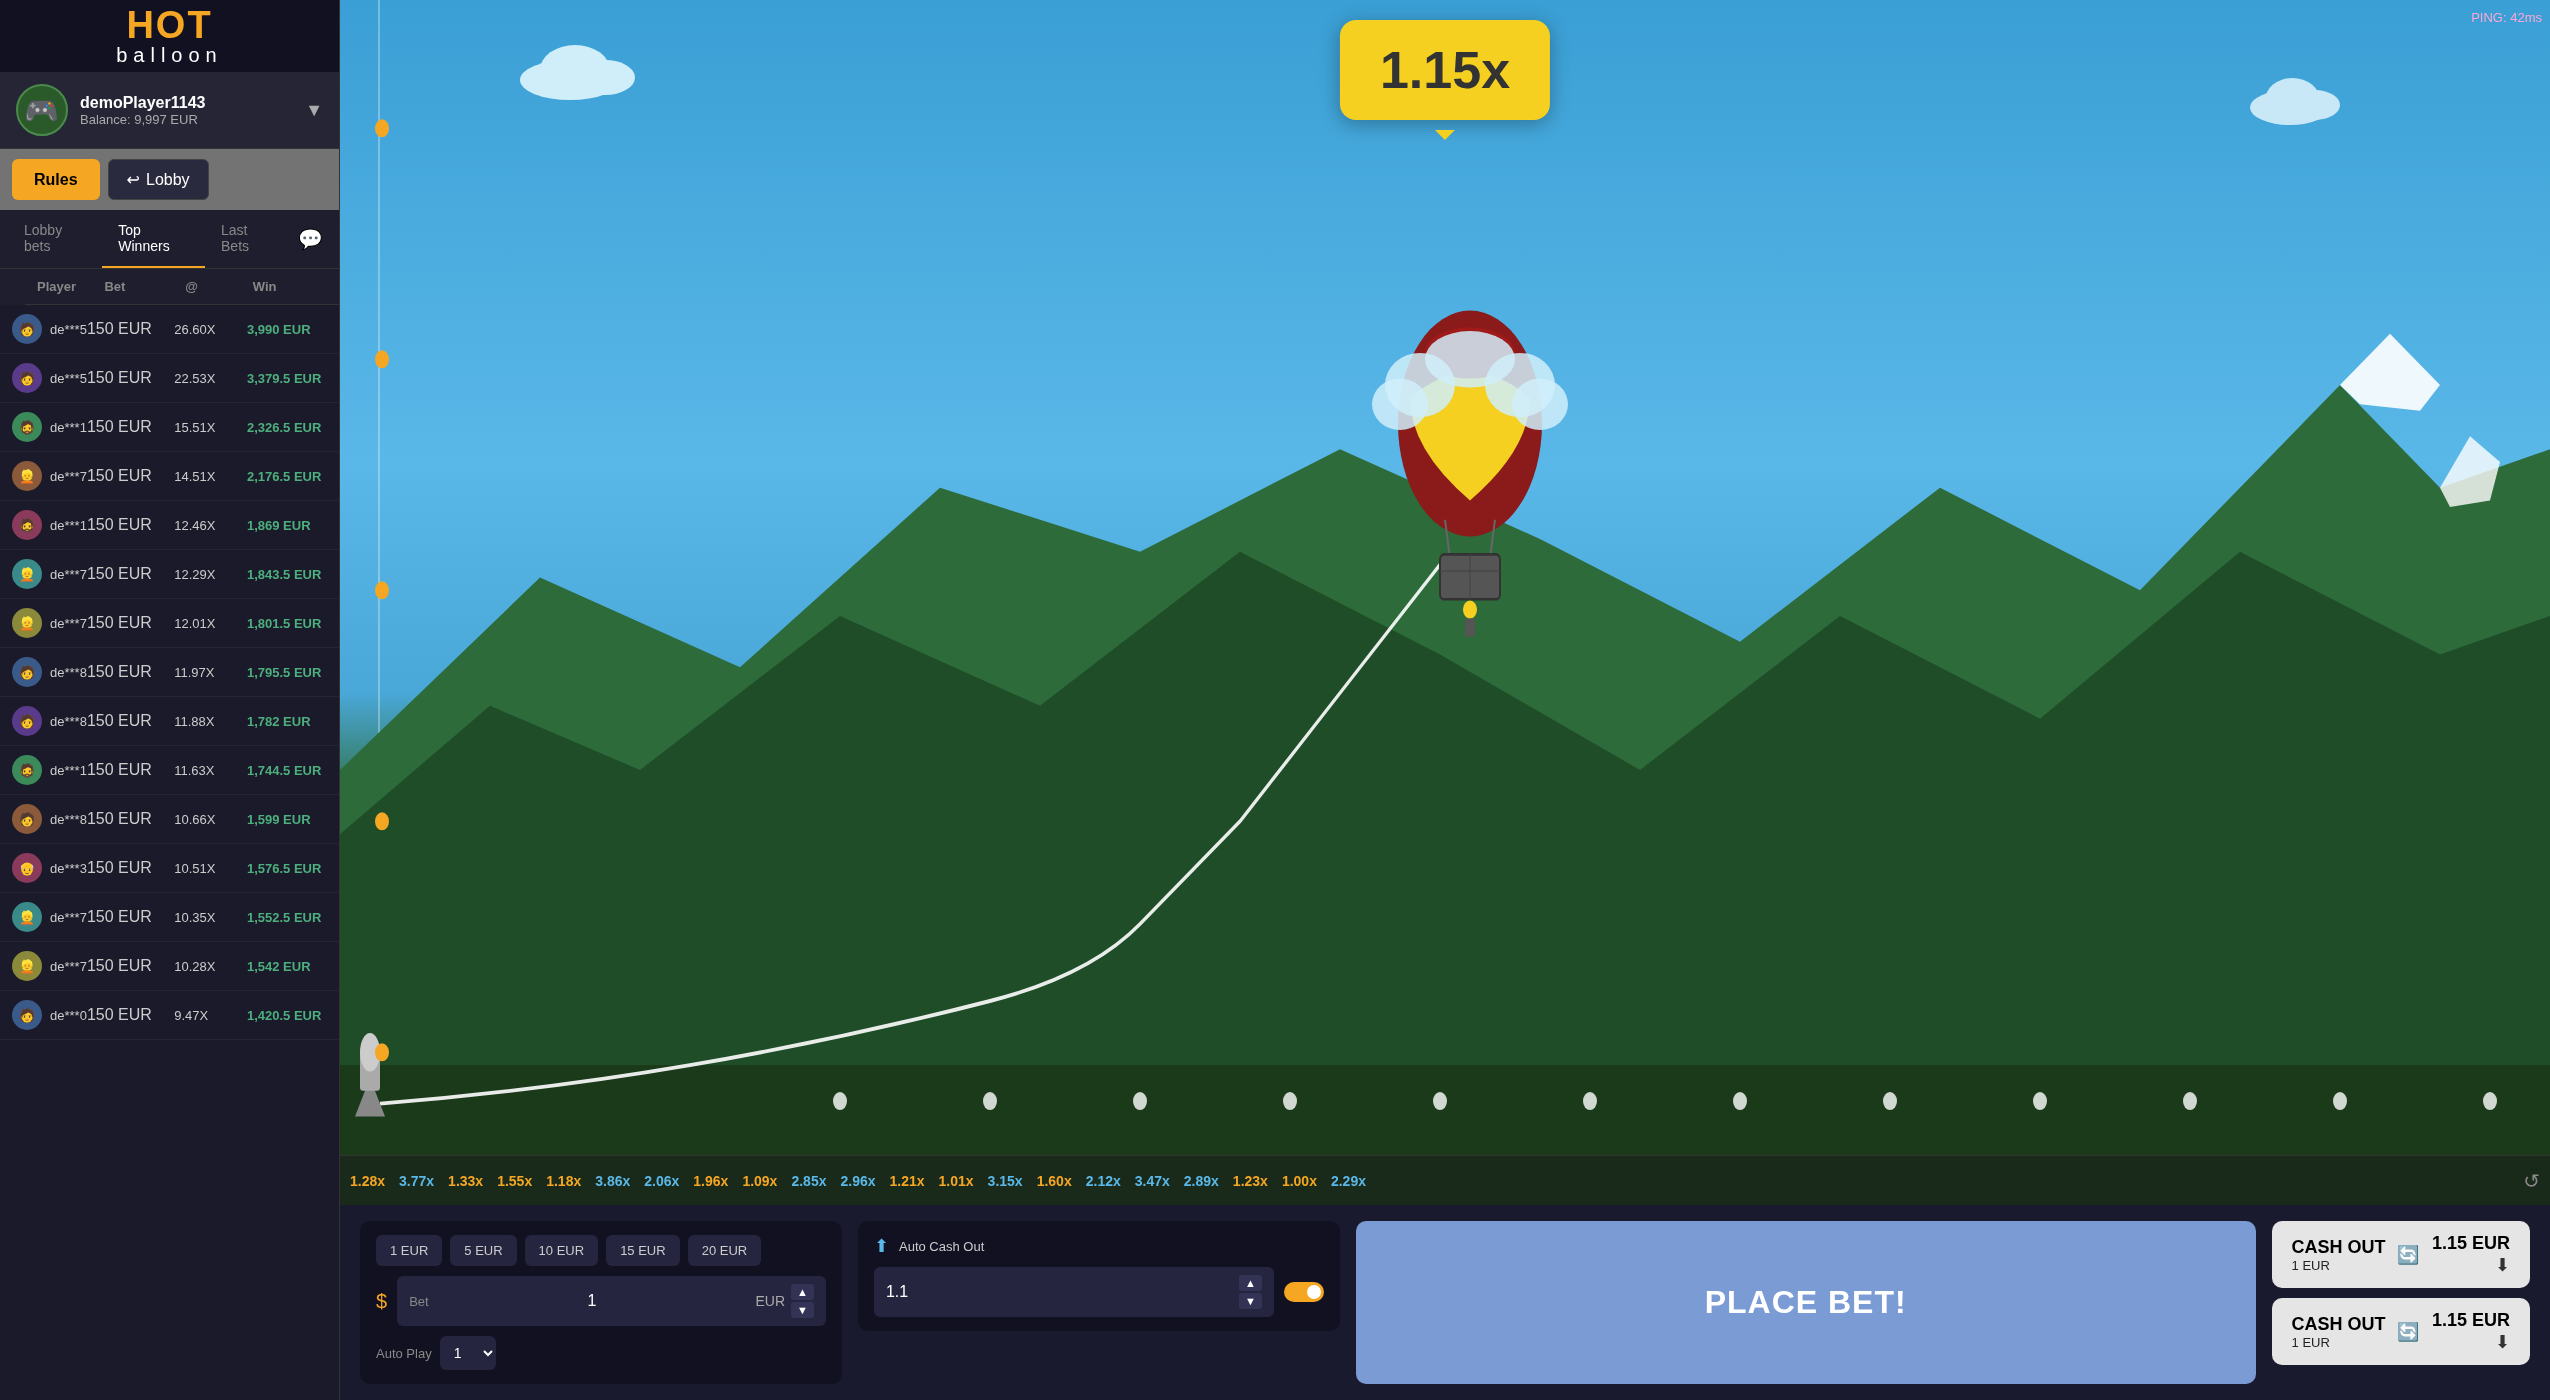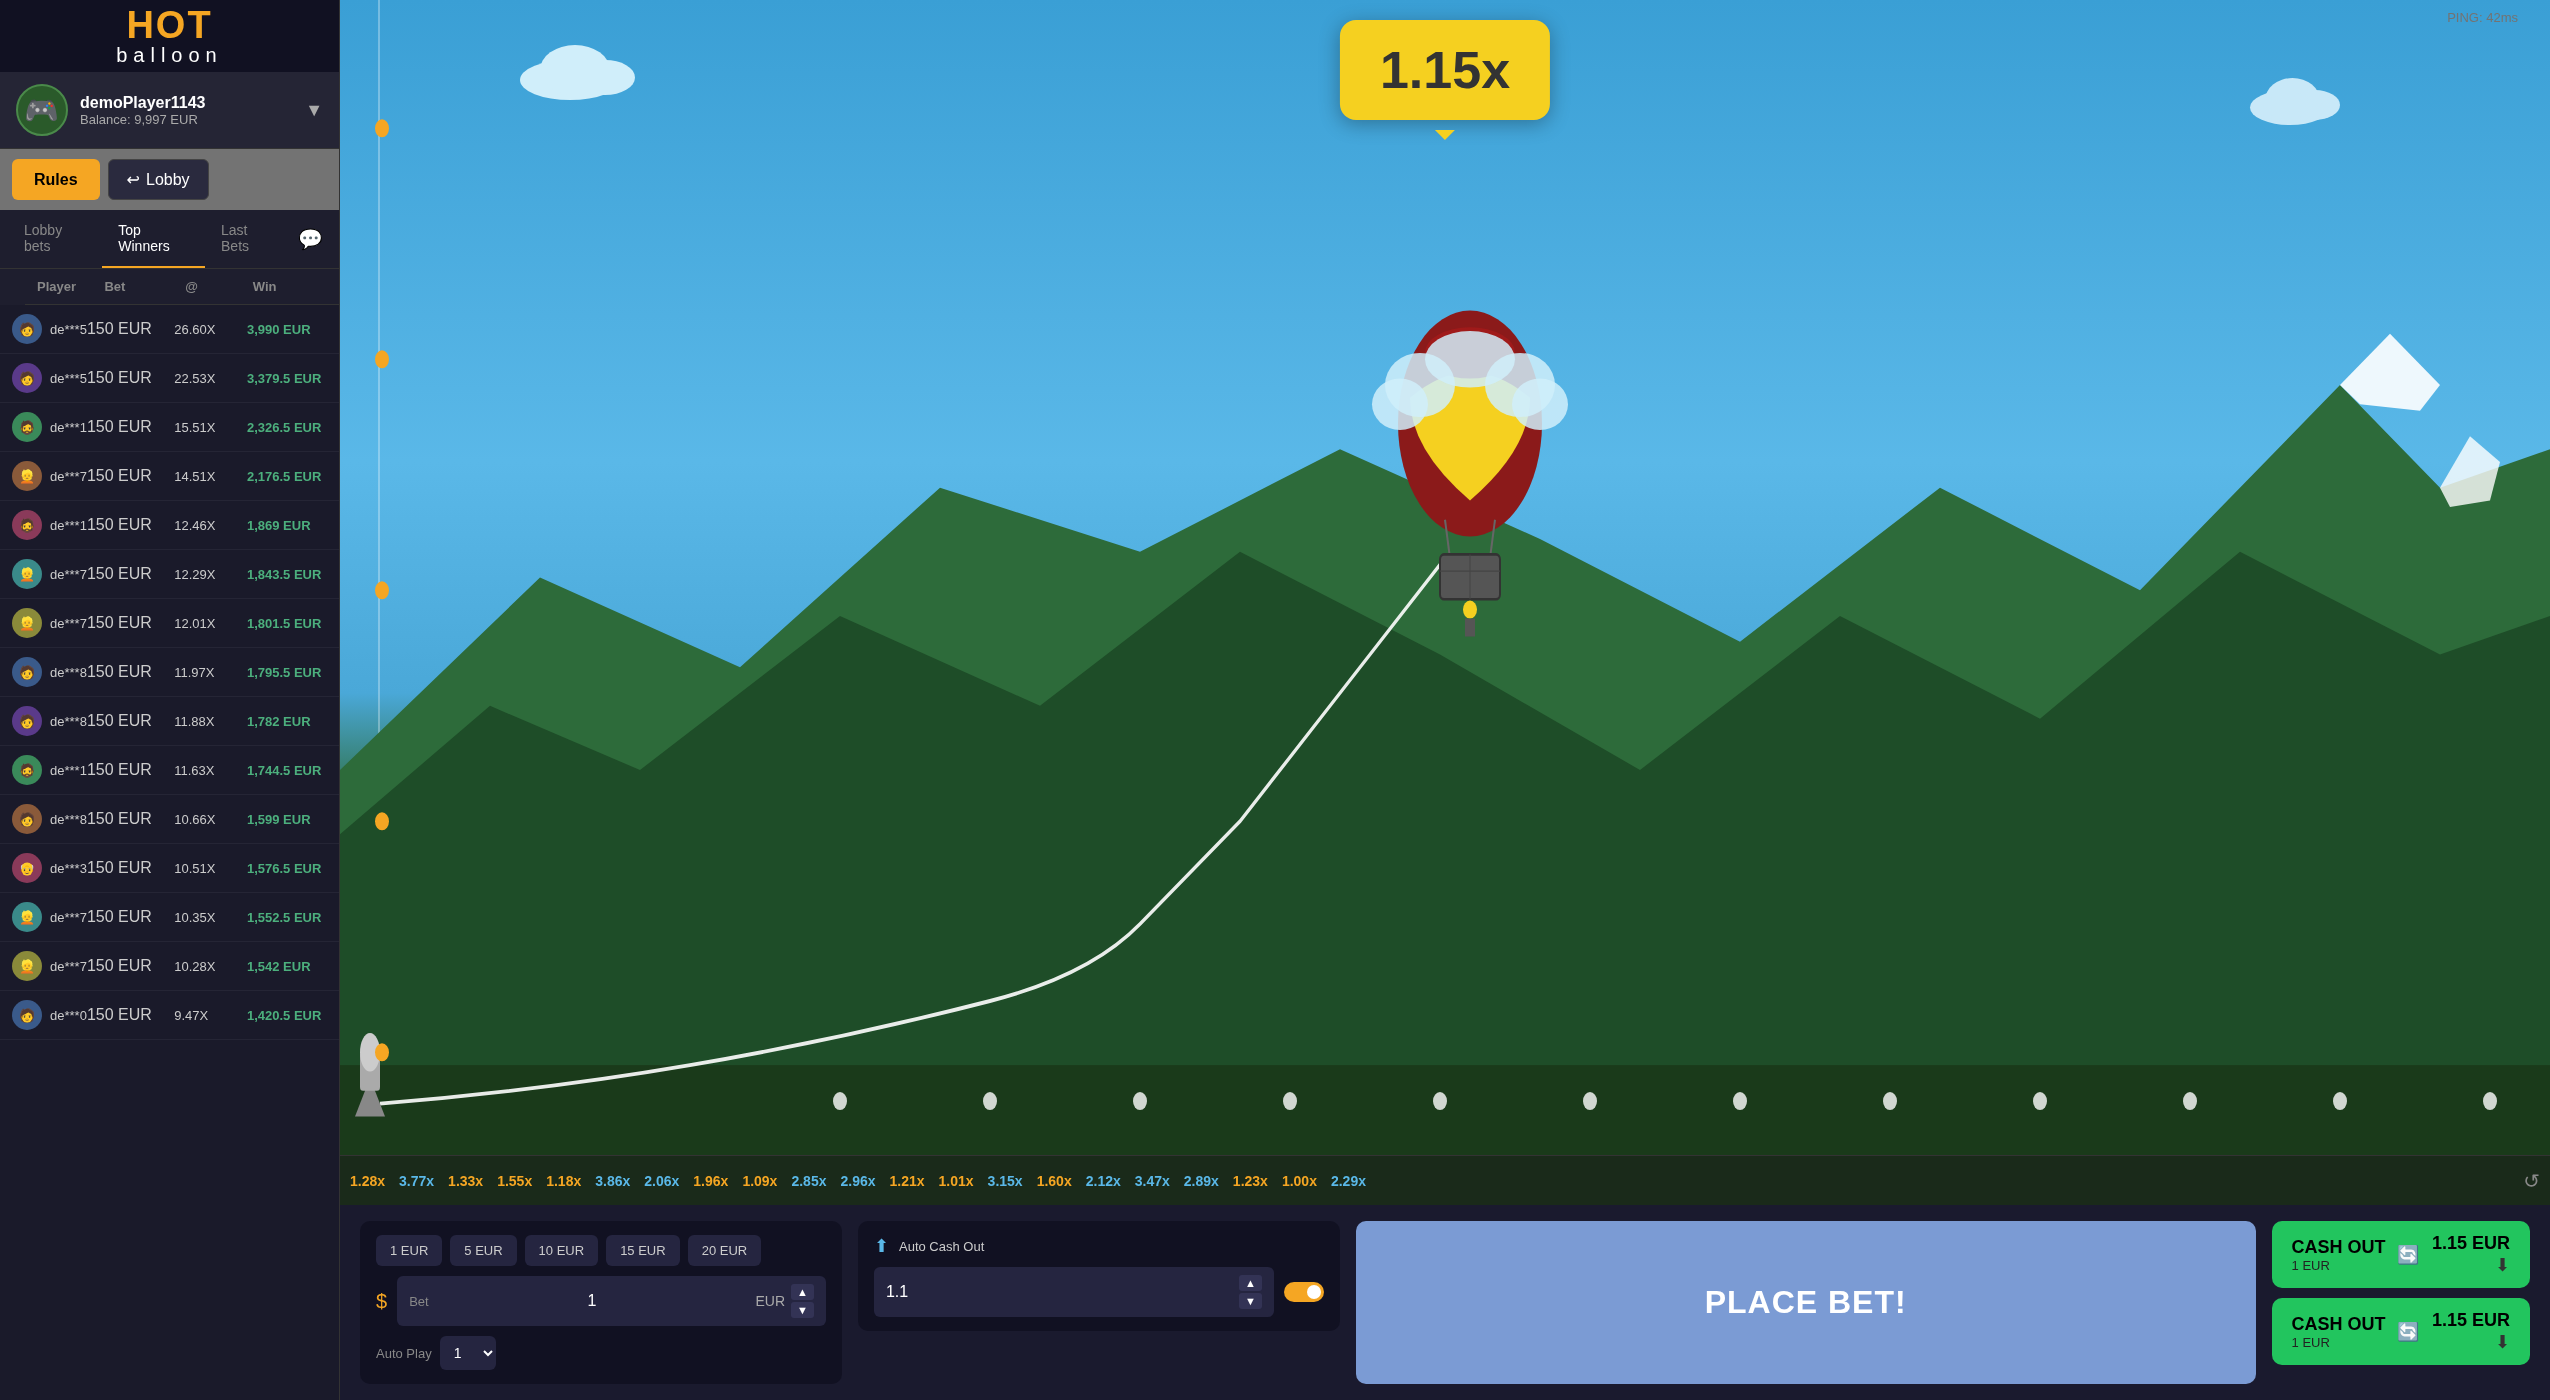--- a/index.html
+++ b/index.html
@@ -201,22 +201,22 @@
     #main {
       flex: 1;
       display: flex;
       flex-direction: column;
       position: relative;
     }
 
     #ping-display {
       position: absolute;
       top: 10px;
-      right: 32px;
-      color: #737373;
+      right: 8px;
+      color: #f9a8d4;
       font-size: 13px;
       z-index: 10;
     }
 
     #game-canvas {
       flex: 1;
       position: relative;
       background: linear-gradient(180deg, #3a9fd5 0%, #5ab8e8 40%, #4aa8d8 60%, #2d6b3a 70%, #1e4d28 100%);
       overflow: hidden;
     }
@@ -445,21 +445,21 @@
     }
 
     
     .cashout-col {
       display: flex;
       flex-direction: column;
       gap: 10px;
     }
 
     .cashout-panel {
-      background: #22c55e;
+      background: #e5e5e5;
       border-radius: 10px;
       padding: 12px 20px;
       display: flex;
       align-items: center;
       gap: 12px;
       min-width: 220px;
       cursor: pointer;
     }
     .cashout-label {
       flex: 1;

